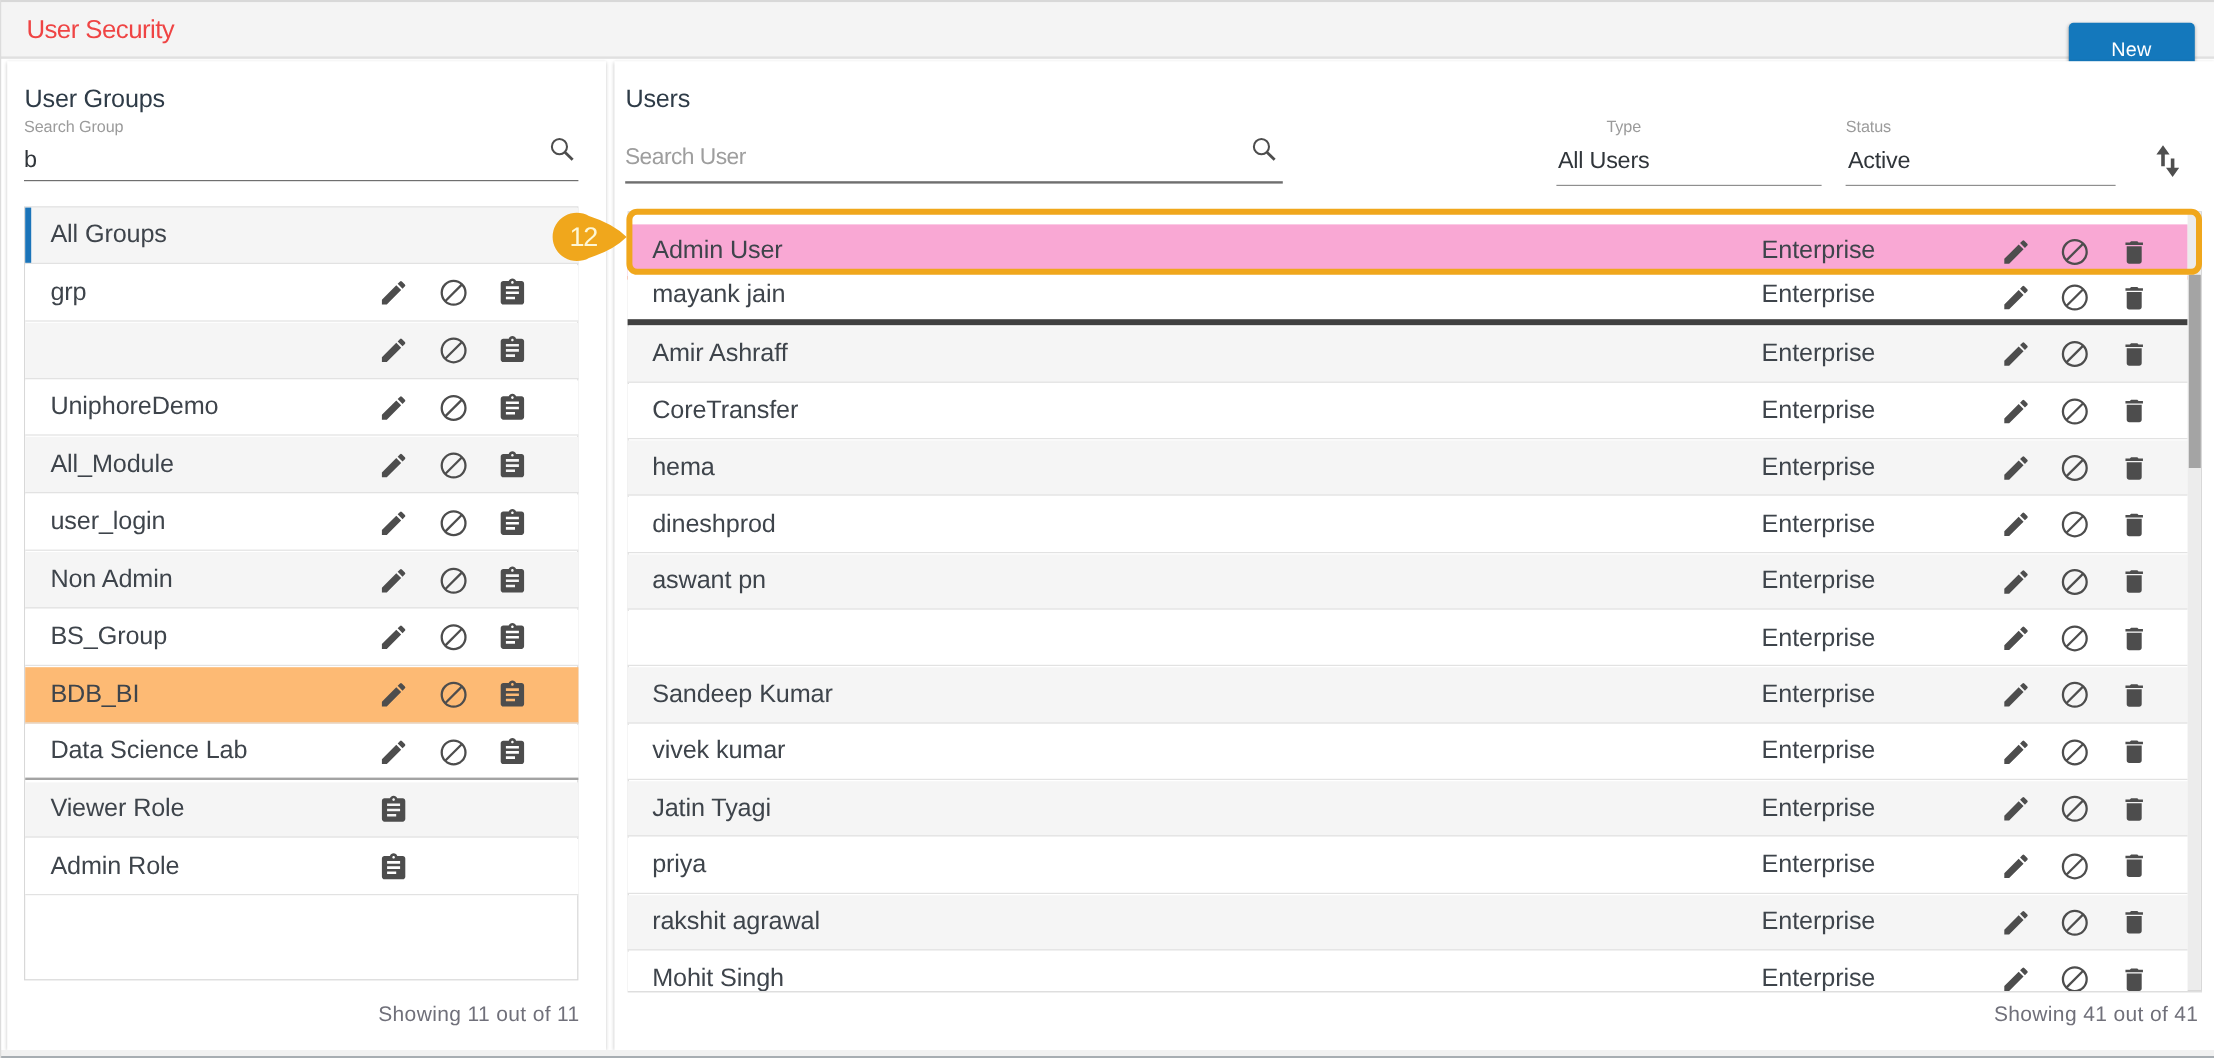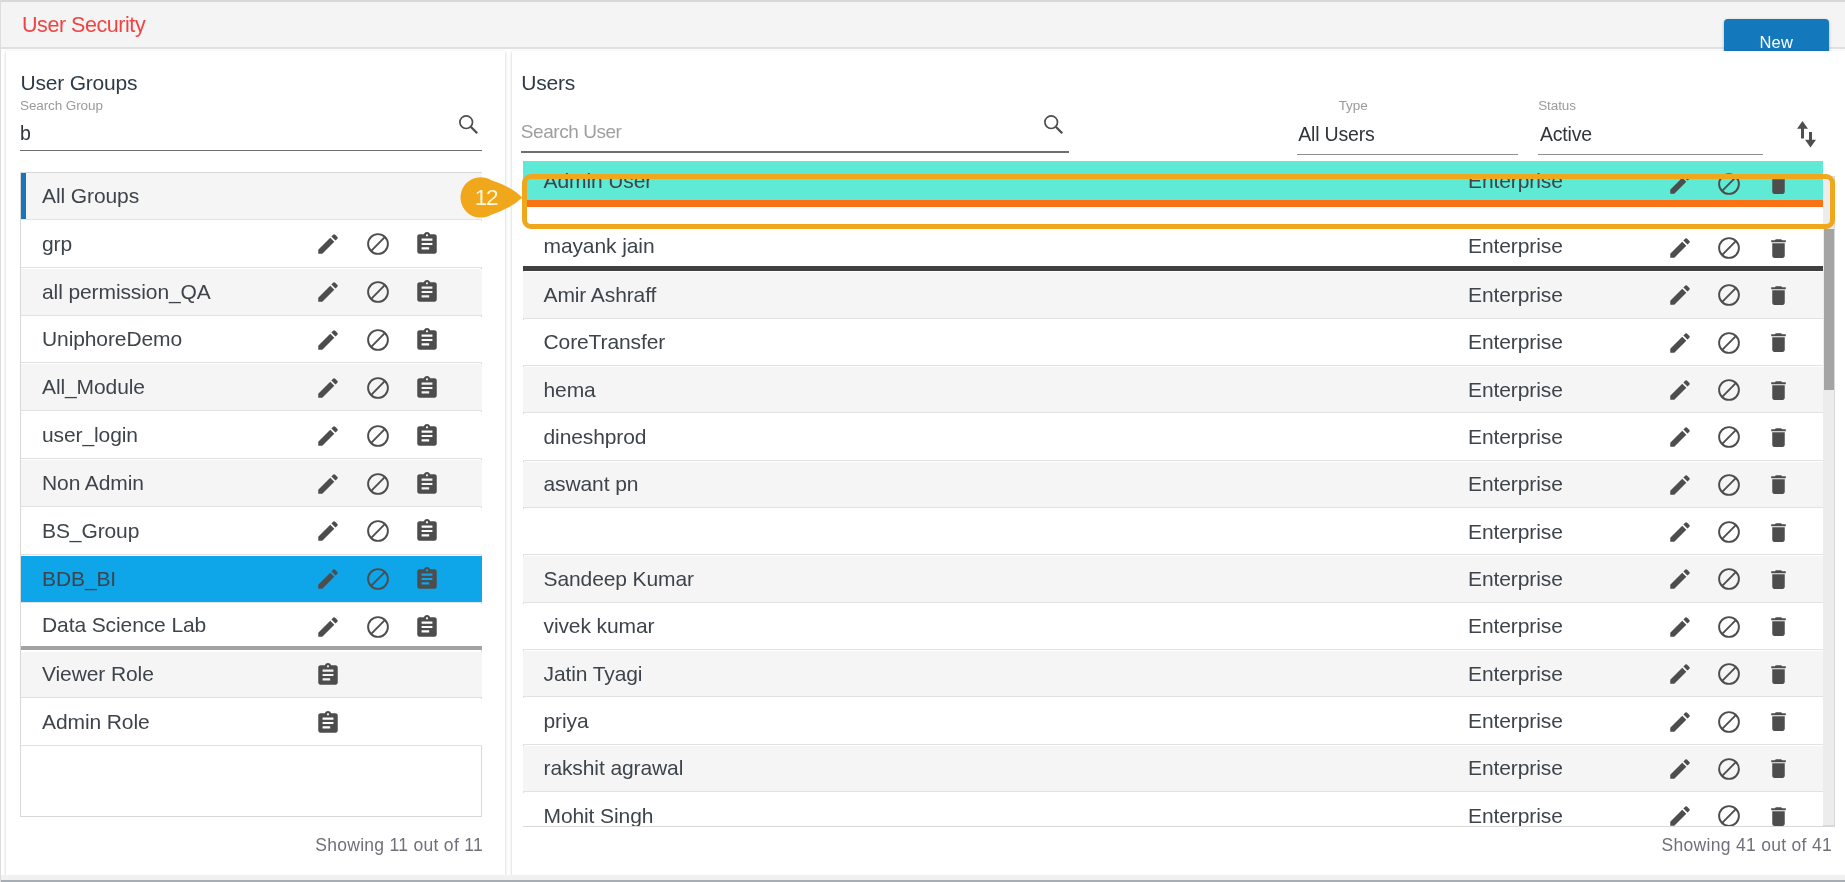--- a/index.html
+++ b/index.html
@@ -42,21 +42,20 @@
     </svg>
     <svg style="position:absolute;left:345.50px;top:11.43px;color:#4d4d4d" width="24" height="24" viewBox="0 0 24 24" fill="currentColor">
       <circle cx="12" cy="12" r="9.9" fill="none" stroke="currentColor" stroke-width="1.9"></circle>
       <line x1="5.2" y1="18.8" x2="18.8" y2="5.2" stroke="currentColor" stroke-width="1.9"></line>
     </svg>
     <svg style="position:absolute;left:393.50px;top:10.43px;color:#4d4d4d" width="26" height="26" viewBox="0 0 24 24" fill="currentColor">
       <path d="M19 3h-4.18C14.4 1.84 13.3 1 12 1c-1.3 0-2.4.84-2.82 2H5c-1.1 0-2 .9-2 2v14c0 1.1.9 2 2 2h14c1.1 0 2-.9 2-2V5c0-1.1-.9-2-2-2zm-7 0c.55 0 1 .45 1 1s-.45 1-1 1-1-.45-1-1 .45-1 1-1zm2 14H7v-2h7v2zm3-4H7v-2h10v2zm0-4H7V7h10v2z"></path>
     </svg>
   </div>
 <div style="position:absolute;left:20.5px;top:268.70px;width:461px;height:46.85px;background:#f5f5f5;border-bottom:1px solid #e2e2e2;">
-    <div class="rt" style="left:21.5px;top:0;height:100%;">all permission_QA</div>
     <svg style="position:absolute;left:294.00px;top:10.43px;color:#4d4d4d" width="26" height="26" viewBox="0 0 24 24" fill="currentColor">
       <path d="M3 17.25V21h3.75L17.81 9.94l-3.75-3.75L3 17.25zM20.71 7.04c.39-.39.39-1.02 0-1.41l-2.34-2.34a.9959.9959 0 0 0-1.41 0l-1.83 1.83 3.75 3.75 1.83-1.83z"></path>
     </svg>
     <svg style="position:absolute;left:345.50px;top:11.43px;color:#4d4d4d" width="24" height="24" viewBox="0 0 24 24" fill="currentColor">
       <circle cx="12" cy="12" r="9.9" fill="none" stroke="currentColor" stroke-width="1.9"></circle>
       <line x1="5.2" y1="18.8" x2="18.8" y2="5.2" stroke="currentColor" stroke-width="1.9"></line>
     </svg>
     <svg style="position:absolute;left:393.50px;top:10.43px;color:#4d4d4d" width="26" height="26" viewBox="0 0 24 24" fill="currentColor">
       <path d="M19 3h-4.18C14.4 1.84 13.3 1 12 1c-1.3 0-2.4.84-2.82 2H5c-1.1 0-2 .9-2 2v14c0 1.1.9 2 2 2h14c1.1 0 2-.9 2-2V5c0-1.1-.9-2-2-2zm-7 0c.55 0 1 .45 1 1s-.45 1-1 1-1-.45-1-1 .45-1 1-1zm2 14H7v-2h7v2zm3-4H7v-2h10v2zm0-4H7V7h10v2z"></path>
     </svg>
@@ -119,34 +118,34 @@
       <path d="M3 17.25V21h3.75L17.81 9.94l-3.75-3.75L3 17.25zM20.71 7.04c.39-.39.39-1.02 0-1.41l-2.34-2.34a.9959.9959 0 0 0-1.41 0l-1.83 1.83 3.75 3.75 1.83-1.83z"></path>
     </svg>
     <svg style="position:absolute;left:345.50px;top:11.43px;color:#4d4d4d" width="24" height="24" viewBox="0 0 24 24" fill="currentColor">
       <circle cx="12" cy="12" r="9.9" fill="none" stroke="currentColor" stroke-width="1.9"></circle>
       <line x1="5.2" y1="18.8" x2="18.8" y2="5.2" stroke="currentColor" stroke-width="1.9"></line>
     </svg>
     <svg style="position:absolute;left:393.50px;top:10.43px;color:#4d4d4d" width="26" height="26" viewBox="0 0 24 24" fill="currentColor">
       <path d="M19 3h-4.18C14.4 1.84 13.3 1 12 1c-1.3 0-2.4.84-2.82 2H5c-1.1 0-2 .9-2 2v14c0 1.1.9 2 2 2h14c1.1 0 2-.9 2-2V5c0-1.1-.9-2-2-2zm-7 0c.55 0 1 .45 1 1s-.45 1-1 1-1-.45-1-1 .45-1 1-1zm2 14H7v-2h7v2zm3-4H7v-2h10v2zm0-4H7V7h10v2z"></path>
     </svg>
   </div>
-<div style="position:absolute;left:20.5px;top:555.80px;width:461px;height:46.85px;background:#0ea5e9;border-bottom:1px solid #e2e2e2;padding-left:25px;">
+<div style="position:absolute;left:20.5px;top:555.80px;width:461px;height:46.85px;background:#fdba74;border-bottom:1px solid #e2e2e2;padding-left:25px;">
     <div class="rt" style="left:21.5px;top:0;height:100%;">BDB_BI</div>
     <svg style="position:absolute;left:294.00px;top:10.43px;color:#4d4d4d" width="26" height="26" viewBox="0 0 24 24" fill="currentColor">
       <path d="M3 17.25V21h3.75L17.81 9.94l-3.75-3.75L3 17.25zM20.71 7.04c.39-.39.39-1.02 0-1.41l-2.34-2.34a.9959.9959 0 0 0-1.41 0l-1.83 1.83 3.75 3.75 1.83-1.83z"></path>
     </svg>
     <svg style="position:absolute;left:345.50px;top:11.43px;color:#4d4d4d" width="24" height="24" viewBox="0 0 24 24" fill="currentColor">
       <circle cx="12" cy="12" r="9.9" fill="none" stroke="currentColor" stroke-width="1.9"></circle>
       <line x1="5.2" y1="18.8" x2="18.8" y2="5.2" stroke="currentColor" stroke-width="1.9"></line>
     </svg>
     <svg style="position:absolute;left:393.50px;top:10.43px;color:#4d4d4d" width="26" height="26" viewBox="0 0 24 24" fill="currentColor">
       <path d="M19 3h-4.18C14.4 1.84 13.3 1 12 1c-1.3 0-2.4.84-2.82 2H5c-1.1 0-2 .9-2 2v14c0 1.1.9 2 2 2h14c1.1 0 2-.9 2-2V5c0-1.1-.9-2-2-2zm-7 0c.55 0 1 .45 1 1s-.45 1-1 1-1-.45-1-1 .45-1 1-1zm2 14H7v-2h7v2zm3-4H7v-2h10v2zm0-4H7V7h10v2z"></path>
     </svg>
   </div>
-<div style="position:absolute;left:20.5px;top:603.65px;width:461px;height:46.85px;background:#ffffff;border-bottom:4px solid #a3a3a3;">
+<div style="position:absolute;left:20.5px;top:603.65px;width:461px;height:46.85px;background:#ffffff;border-bottom:2px solid #a3a3a3;">
     <div class="rt" style="left:21.5px;top:0;height:100%;">Data Science Lab</div>
     <svg style="position:absolute;left:294.00px;top:10.43px;color:#4d4d4d" width="26" height="26" viewBox="0 0 24 24" fill="currentColor">
       <path d="M3 17.25V21h3.75L17.81 9.94l-3.75-3.75L3 17.25zM20.71 7.04c.39-.39.39-1.02 0-1.41l-2.34-2.34a.9959.9959 0 0 0-1.41 0l-1.83 1.83 3.75 3.75 1.83-1.83z"></path>
     </svg>
     <svg style="position:absolute;left:345.50px;top:11.43px;color:#4d4d4d" width="24" height="24" viewBox="0 0 24 24" fill="currentColor">
       <circle cx="12" cy="12" r="9.9" fill="none" stroke="currentColor" stroke-width="1.9"></circle>
       <line x1="5.2" y1="18.8" x2="18.8" y2="5.2" stroke="currentColor" stroke-width="1.9"></line>
     </svg>
     <svg style="position:absolute;left:393.50px;top:10.43px;color:#4d4d4d" width="26" height="26" viewBox="0 0 24 24" fill="currentColor">
       <path d="M19 3h-4.18C14.4 1.84 13.3 1 12 1c-1.3 0-2.4.84-2.82 2H5c-1.1 0-2 .9-2 2v14c0 1.1.9 2 2 2h14c1.1 0 2-.9 2-2V5c0-1.1-.9-2-2-2zm-7 0c.55 0 1 .45 1 1s-.45 1-1 1-1-.45-1-1 .45-1 1-1zm2 14H7v-2h7v2zm3-4H7v-2h10v2zm0-4H7V7h10v2z"></path>
@@ -182,21 +181,21 @@
 <div class="inp" style="left:1540px;top:125.3px;">Active</div>
 <div style="position:absolute;left:1538.2px;top:154.3px;width:225px;height:1.2px;background:#8f8f8f;"></div>
 
 <svg style="position:absolute;left:1796px;top:119.5px;color:#4f4f4f" width="21" height="28" viewBox="0 0 21 28" fill="currentColor">
     <path d="M6.5 1 L1 8.7 H5 V18.5 H8 V8.7 H12 Z"></path>
     <path d="M14.5 27.5 L20 19.8 H16 V12 H13 V19.8 H9 Z"></path>
   </svg>
 
 <div style="position:absolute;left:522.5px;top:176px;width:1312px;height:650px;border:1px solid #d8d8d8;"></div>
 <div style="position:absolute;left:0;top:0;width:1845px;height:826px;overflow:hidden;">
-<div style="position:absolute;left:523px;top:161px;width:1300px;height:46.35px;background:#5eead4;border-bottom:7px solid #f97316;">
+<div style="position:absolute;left:523px;top:187px;width:1300px;height:46.35px;background:#f9a8d4;border-bottom:3px solid #f97316;">
       <div class="rt" style="left:20.5px;top:0;height:100%;">Admin User</div>
       <div class="rt" style="left:945px;top:0;height:100%;">Enterprise</div>
       <svg style="position:absolute;left:1143.50px;top:10.18px;color:#4d4d4d" width="26" height="26" viewBox="0 0 24 24" fill="currentColor">
         <path d="M3 17.25V21h3.75L17.81 9.94l-3.75-3.75L3 17.25zM20.71 7.04c.39-.39.39-1.02 0-1.41l-2.34-2.34a.9959.9959 0 0 0-1.41 0l-1.83 1.83 3.75 3.75 1.83-1.83z"></path>
       </svg>
       <svg style="position:absolute;left:1194.00px;top:11.18px;color:#4d4d4d" width="24" height="24" viewBox="0 0 24 24" fill="currentColor">
         <circle cx="12" cy="12" r="9.9" fill="none" stroke="currentColor" stroke-width="1.9"></circle>
         <line x1="5.2" y1="18.8" x2="18.8" y2="5.2" stroke="currentColor" stroke-width="1.9"></line>
       </svg>
       <svg style="position:absolute;left:1243.00px;top:10.68px;color:#4d4d4d" width="25" height="25" viewBox="0 0 24 24" fill="currentColor">

